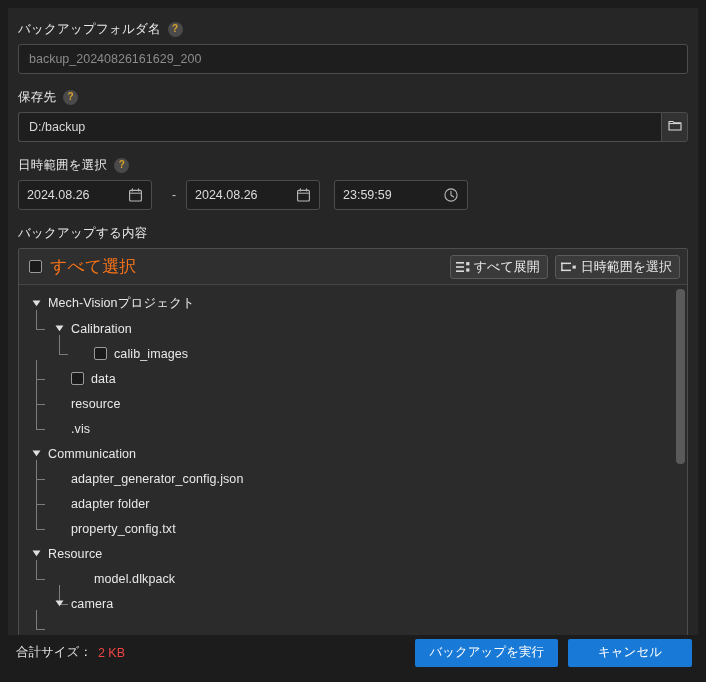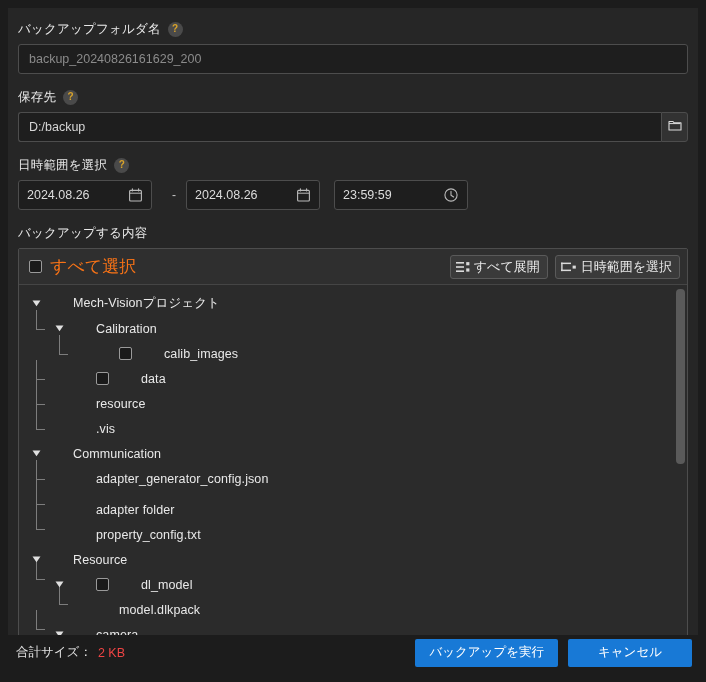--- a/index.html
+++ b/index.html
@@ -199,21 +199,20 @@
     padding: 6px 0 0 0;
   }
 
   .node {
     position: relative;
     height: 25px;
     display: flex;
     align-items: center;
     white-space: nowrap;
     cursor: default;
-    gap: 25px;
   }
   .node .name {
     font-size: 12.5px;
     color: #e9e9e9;
     letter-spacing: .1px;
   }
   .caret {
     width: 11px; height: 11px;
     flex: 0 0 11px;
     display: inline-flex;
@@ -475,21 +474,21 @@
               <span class="name">Communication</span>
             </div>
             <div class="node" style="padding-left: 35px; height: 25px; position: relative;">
               <span class="caret empty">
                 <svg width="9" height="7" viewBox="0 0 9 7" xmlns="http://www.w3.org/2000/svg">
                   <path d="M0.5 0.6h8L4.5 6.2z" fill="#e0e0e0"></path>
                 </svg>
               </span>
               <span class="name">adapter_generator_config.json</span>
             </div>
-            <div class="node" style="padding-left: 35px; height: 25px; position: relative; margin-top: 6px;">
+            <div class="node" style="padding-left: 35px; height: 25px; position: relative;">
               <span class="caret empty">
                 <svg width="9" height="7" viewBox="0 0 9 7" xmlns="http://www.w3.org/2000/svg">
                   <path d="M0.5 0.6h8L4.5 6.2z" fill="#e0e0e0"></path>
                 </svg>
               </span>
               <span class="name">adapter folder</span>
             </div>
             <div class="node" style="padding-left: 35px; height: 25px; position: relative;">
               <span class="caret empty">
                 <svg width="9" height="7" viewBox="0 0 9 7" xmlns="http://www.w3.org/2000/svg">
@@ -498,29 +497,20 @@
               </span>
               <span class="name">property_config.txt</span>
             </div>
             <div class="node" style="padding-left: 12px; height: 25px; position: relative;">
               <span class="caret">
                 <svg width="9" height="7" viewBox="0 0 9 7" xmlns="http://www.w3.org/2000/svg">
                   <path d="M0.5 0.6h8L4.5 6.2z" fill="#e0e0e0"></path>
                 </svg>
               </span>
               <span class="name">Resource</span>
-            </div>
-            <div class="node" style="padding-left: 35px; height: 25px; position: relative;">
-              <span class="caret">
-                <svg width="9" height="7" viewBox="0 0 9 7" xmlns="http://www.w3.org/2000/svg">
-                  <path d="M0.5 0.6h8L4.5 6.2z" fill="#e0e0e0"></path>
-                </svg>
-              </span>
-              <span class="chk"></span>
-              <span class="name">dl_model</span>
             </div>
             <div class="node" style="padding-left: 58px; height: 25px; position: relative;">
               <span class="caret empty">
                 <svg width="9" height="7" viewBox="0 0 9 7" xmlns="http://www.w3.org/2000/svg">
                   <path d="M0.5 0.6h8L4.5 6.2z" fill="#e0e0e0"></path>
                 </svg>
               </span>
               <span class="name">model.dlkpack</span>
             </div>
             <div class="node" style="padding-left: 35px; height: 25px; position: relative;">

